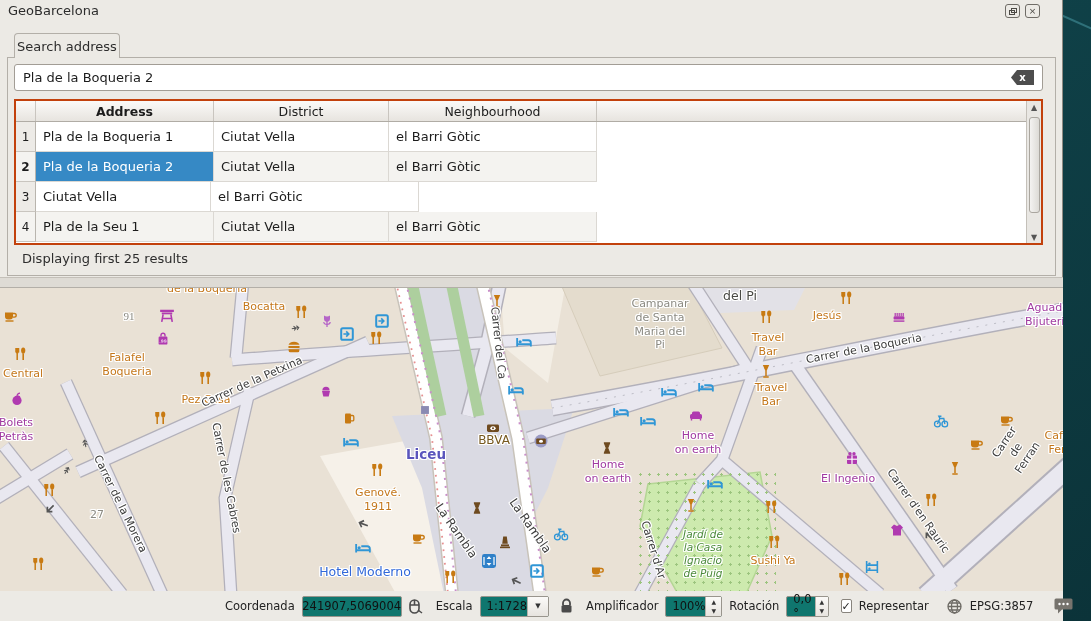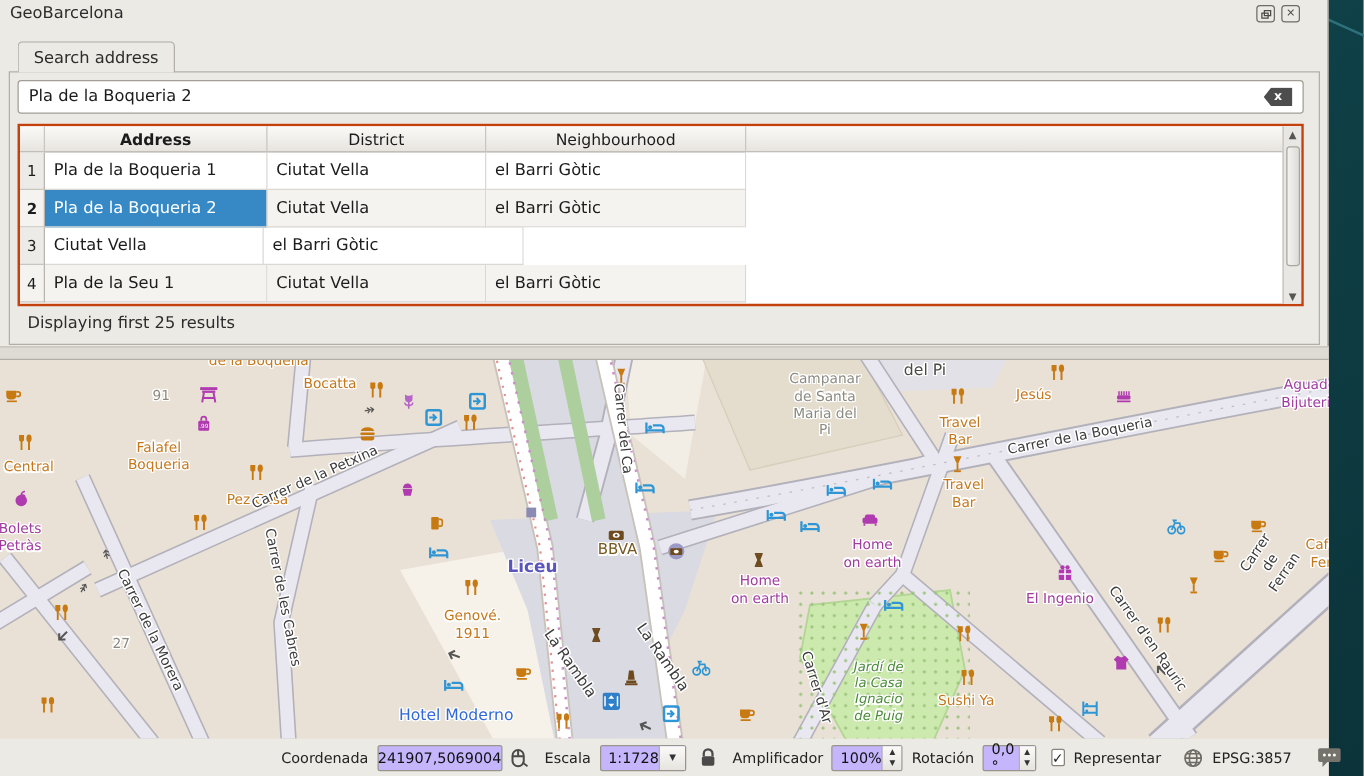--- a/index.html
+++ b/index.html
@@ -17,21 +17,21 @@
   .win-btns { position: absolute; right: 22px; top: 4px; display: flex; gap: 5px; }
   .win-btn { width: 15px; height: 14px; border: 1px solid #6f6c66; border-radius: 3px;
              display: flex; align-items: center; justify-content: center; color: #4c4a45;
              font-size: 9px; line-height: 1; background: transparent; }
   .float-glyph { position: relative; width: 8px; height: 7px; }
   .float-glyph i { position: absolute; display: block; width: 6px; height: 5px; border: 1px solid #4c4a45; }
   .float-glyph i:first-child { left: 0; top: 2px; }
   .float-glyph i:last-child { left: 2px; top: 0; background: transparent; }
 
   
-  .tab { position: absolute; left: 14px; top: 33px; height: 25px; padding: 0 12px;
+  .tab { position: absolute; left: 14px; top: 33px; height: 25px; padding: 0 2px;
          background: #eceae5; border: 1px solid #b3afa8; border-bottom: none;
          border-radius: 4px 4px 0 0; font-size: 13px; color: #2d2d2d;
          display: flex; align-items: center; z-index: 2; }
   .tab-frame { position: absolute; left: 7px; top: 57px; width: 1049px; height: 219px;
                border: 1px solid #b3afa8; background: #eceae5; }
 
   
   .search-box { position: absolute; left: 14px; top: 64px; width: 1029px; height: 27px;
                 background: #fff; border: 1px solid #a29d95; border-radius: 3px;
                 display: flex; align-items: center; padding: 0 8px; }
@@ -82,21 +82,21 @@
   .map-icon { position: absolute; transform: translate(-50%, -50%); line-height: 0; }
   .park-dots { position: absolute; left: 636px; top: 182px; width: 140px; height: 121px;
                background-image: radial-gradient(circle, #9cc47e 1px, transparent 1.4px);
                background-size: 9px 9px; pointer-events: none; }
 
   
   .statusbar { position: absolute; left: 0; top: 591px; width: 1063px; height: 30px;
                background: #eceae5; display: flex; align-items: center; font-size: 11.5px;
                color: #222; }
   .sb-label { margin: 0 7px; }
-  .sb-input { height: 21px; background: #c4b5fd; border: 1px solid #999document; border: 1px solid #99958d;
+  .sb-input { height: 21px; background: #0f766e; border: 1px solid #999document; border: 1px solid #99958d;
               border-radius: 2px; display: flex; align-items: center; justify-content: center;
               font-size: 11.5px; color: #111; }
   .coord { width: 100px; }
   .combo { width: 85px; justify-content: space-between; padding-left: 6px; }
   .combo .dd { width: 21px; height: 19px; border-left: 1px solid #b5b1aa;
                background: linear-gradient(#fbfaf8,#e7e4df); display: flex; align-items: center;
                justify-content: center; font-size: 7px; color: #333; }
   .spin { justify-content: space-between; padding-left: 6px; }
   .spin .spin-btns { width: 16px; height: 19px; border-left: 1px solid #b5b1aa; display: flex;
                      flex-direction: column; background: linear-gradient(#fbfaf8,#e7e4df); }
@@ -603,21 +603,21 @@
               <path d="M7 13V3M4 6l3-3 3 3M4 10l3-3 3 3" fill="none" stroke="currentColor" stroke-width="1.4"></path>
             </svg></span>
           <span class="map-icon" style="left: 67px; top: 182px; color: rgb(85, 85, 85); transform: translate(-50%, -50%) rotate(30deg);"><svg width="10" height="10" viewBox="0 0 14 14">
               <path d="M7 13V3M4 6l3-3 3 3M4 10l3-3 3 3" fill="none" stroke="currentColor" stroke-width="1.4"></path>
             </svg></span>
           <span class="map-icon" style="left: 296px; top: 40px; color: rgb(85, 85, 85); transform: translate(-50%, -50%) rotate(80deg);"><svg width="10" height="10" viewBox="0 0 14 14">
               <path d="M7 13V3M4 6l3-3 3 3M4 10l3-3 3 3" fill="none" stroke="currentColor" stroke-width="1.4"></path>
             </svg></span>
           <div class="map-label" style="left: 207px; top: 1px; color: rgb(196, 119, 27); transform: translate(-50%, -50%) rotate(0deg);">de la Boqueria</div>
           <div class="map-label" style="left: 264px; top: 19px; color: rgb(196, 119, 27); transform: translate(-50%, -50%) rotate(0deg);">Bocatta</div>
-          <div class="map-label" style="left: 129px; top: 29px; color: rgb(139, 138, 130); transform: translate(-50%, -50%) rotate(0deg);">91</div>
+          <div class="map-label" style="left: 129px; top: 29px; color: rgb(139, 138, 130); transform: translate(-50%, -50%) rotate(0deg); font-family: Liberation Serif, serif;">91</div>
           <div class="map-label" style="left: 127px; top: 77px; color: rgb(196, 119, 27); transform: translate(-50%, -50%) rotate(0deg);">Falafel
 Boqueria</div>
           <div class="map-label" style="left: 23px; top: 86px; color: rgb(196, 119, 27); transform: translate(-50%, -50%) rotate(0deg);">Central</div>
           <div class="map-label" style="left: 206px; top: 112px; color: rgb(196, 119, 27); transform: translate(-50%, -50%) rotate(0deg);">Pez Casa</div>
           <div class="map-label" style="left: 16px; top: 142px; color: rgb(160, 58, 160); transform: translate(-50%, -50%) rotate(0deg);">Bolets
 Petràs</div>
           <div class="map-label" style="left: 252px; top: 94px; color: rgb(60, 60, 60); transform: translate(-50%, -50%) rotate(-24deg);">Carrer de la Petxina</div>
           <div class="map-label" style="left: 120px; top: 216px; color: rgb(60, 60, 60); transform: translate(-50%, -50%) rotate(64deg);">Carrer de la Morera</div>
           <div class="map-label" style="left: 226px; top: 190px; color: rgb(60, 60, 60); transform: translate(-50%, -50%) rotate(79deg);">Carrer de les Cabres</div>
           <div class="map-label" style="left: 97px; top: 227px; color: rgb(139, 138, 130); transform: translate(-50%, -50%) rotate(0deg);">27</div>

